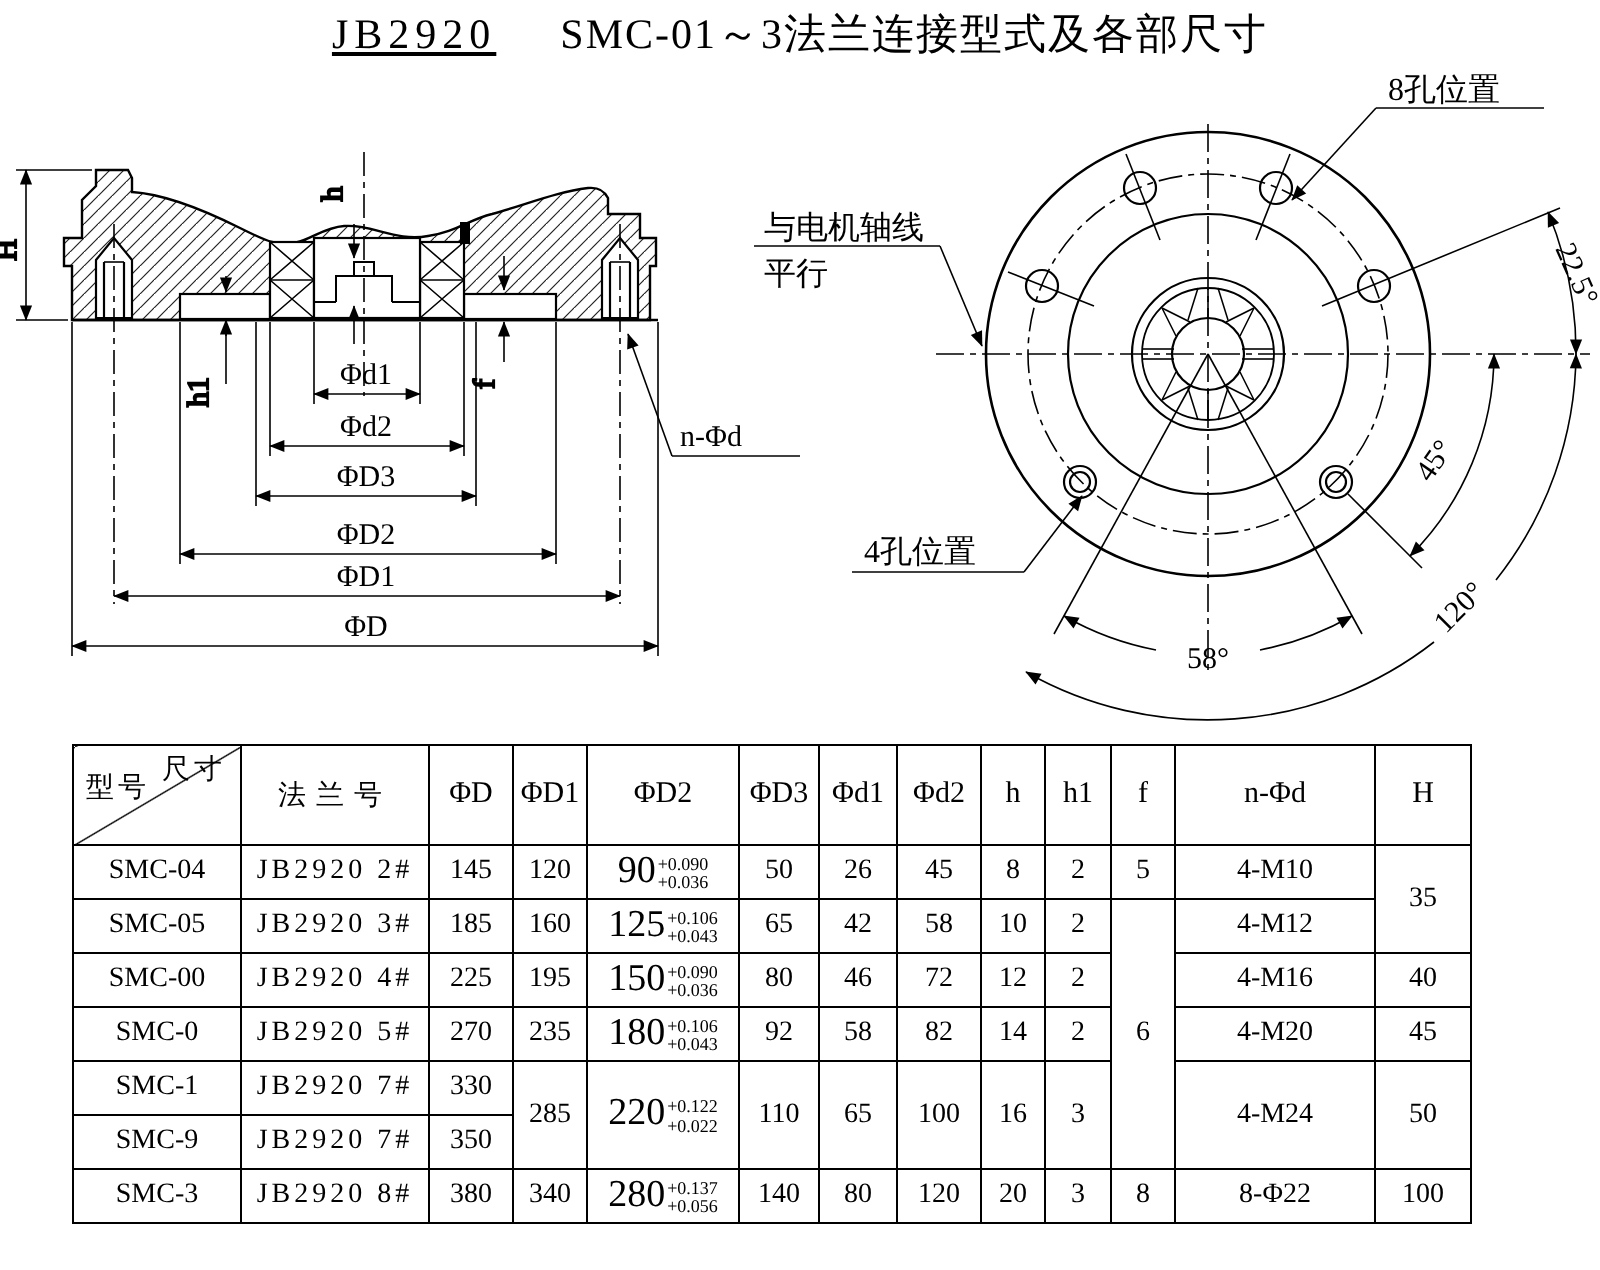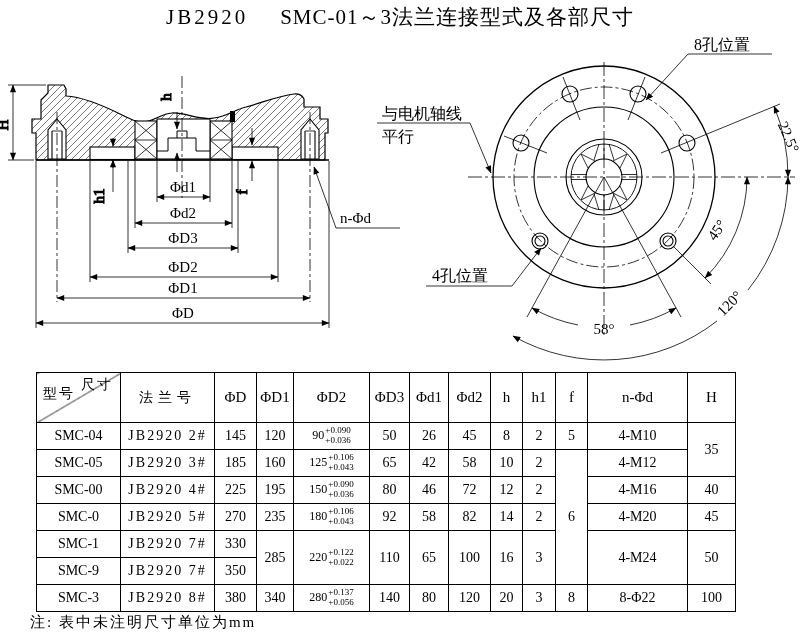--- a/index.html
+++ b/index.html
@@ -1,37 +1,37 @@
 <!DOCTYPE html>
 <html><head>
 <meta charset="utf-8">
 <style>
   html,body{margin:0;padding:0;background:#fff;}
   .page{position:relative;width:800px;height:635px;background:#fff;overflow:hidden;
         font-family:"Liberation Serif","DejaVu Serif",serif;color:#000;}
   .title{position:absolute;top:3px;left:0;width:100%;text-align:center;
          font-size:21px;letter-spacing:1px;white-space:nowrap;}
-  .title .code{margin-right:32px;letter-spacing:3px;}
+  .title .code{margin-right:32px;letter-spacing:3px;text-decoration:underline;}
   svg text{font-family:"Liberation Serif","DejaVu Serif",serif;fill:#000;}
   svg .cjk{font-size:16px;}
   svg .dim{font-size:15px;}
   
   .spec{position:absolute;left:36px;top:372px;border-collapse:collapse;table-layout:fixed;}
   .spec td,.spec th{border:1px solid #000;padding:0;text-align:center;vertical-align:middle;
       font-size:14px;font-weight:normal;white-space:nowrap;overflow:hidden;}
   .spec tr{height:27px;}
   .spec tr.hdr{height:50px;}
   .corner{position:relative;
      background-image:linear-gradient(to bottom right,transparent calc(50% - 0.7px),#000 50%,transparent calc(50% + 0.7px));}
   .corner .tr{position:absolute;top:3px;right:7px;letter-spacing:2px;}
   .corner .bl{position:absolute;bottom:19px;left:6px;letter-spacing:2px;}
   .sp2{letter-spacing:2px;}
   .sp4{letter-spacing:5px;}
   .tolcell{white-space:nowrap;}
-  .tolbase{font-size:12px;}
+  .tolbase{font-size:19px;}
   .tol{display:inline-block;vertical-align:middle;font-size:9px;line-height:1.1;
        text-align:right;margin-left:1px;}
   .tol span{display:block;}
   .note{position:absolute;left:30px;top:613px;font-size:15px;letter-spacing:2px;}
 </style>
 </head>
 <body>
 
 <div class="page">
 
@@ -387,14 +387,13 @@
       <td>120</td>
       <td>20</td>
       <td>3</td>
       <td>8</td>
       <td>8-Φ22</td>
       <td>100</td>
     </tr>
   </tbody>
     </table>
 
-  <div class="note">注: 表中未注明尺寸单位为mm</div>
 </div>
 
 </body></html>

